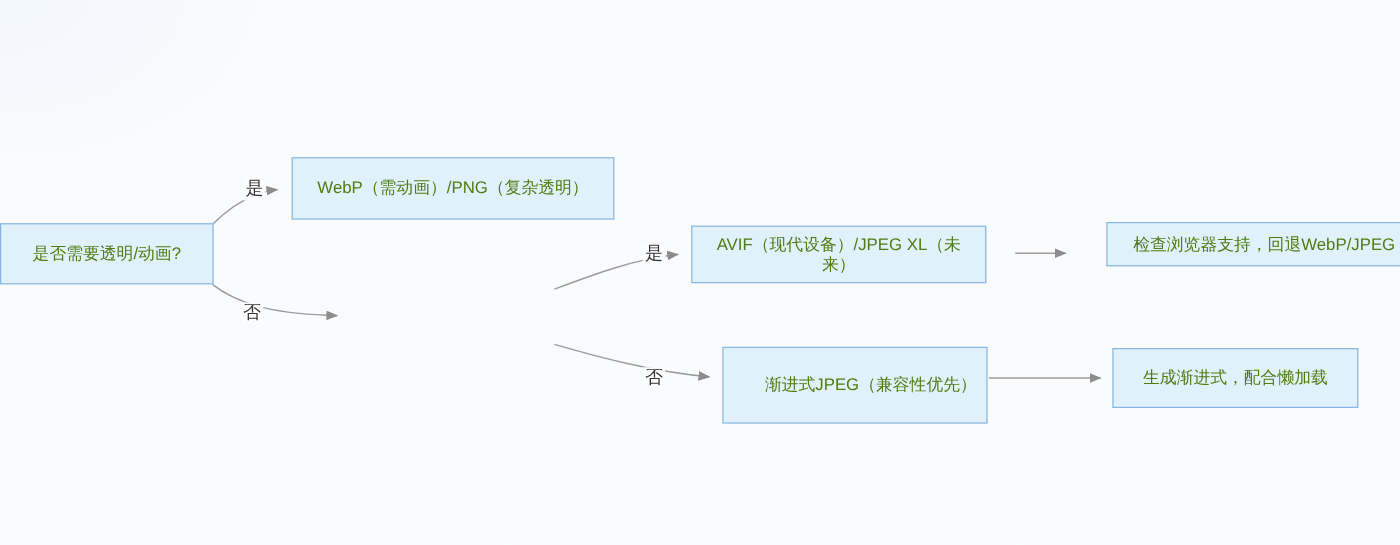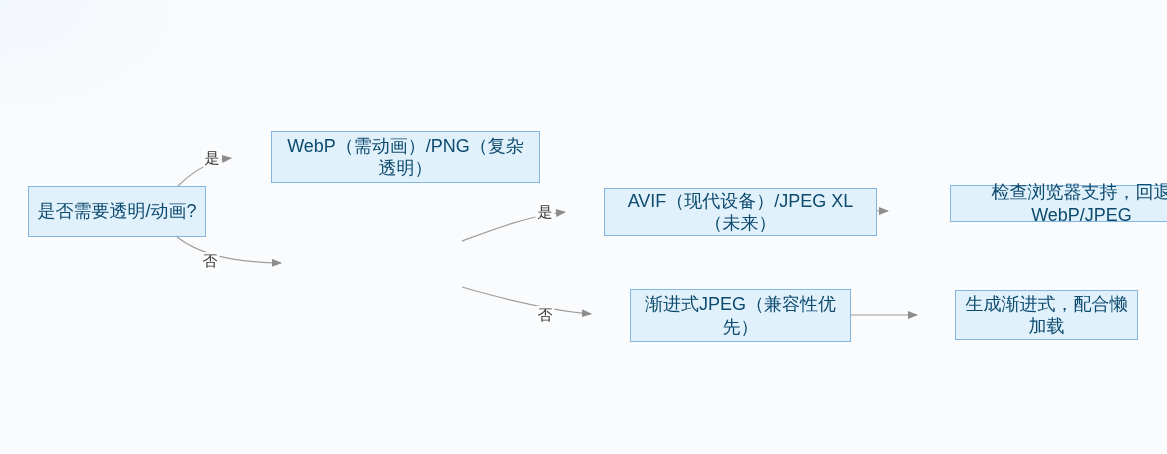--- a/index.html
+++ b/index.html
@@ -24,33 +24,32 @@
   }
   .node {
     position: absolute;
     box-sizing: border-box;
     background: #e1f1fc;
     border: 1px solid #85b6df;
     display: flex;
     align-items: center;
     justify-content: center;
     text-align: center;
-    font-size: 18px;
-    color: #0c4a6e;
+    font-size: 14px;
+    color: #4d7c0f;
     line-height: 1.25;
     padding: 2px 8px;
-    margin-left: 28px;
   }
   .node-q1    { left: 0px;   top: 186px; width: 178px; height: 51px; }
   .node-webp  { left: 243px; top: 131px; width: 269px; height: 52px; }
   .node-q2    { left: 292px; top: 237px; width: 170px; height: 53px; }
-  .node-avif  { left: 576px; top: 188px; width: 273px; height: 48px; }
+  .node-avif  { left: 576px; top: 188px; width: 246px; height: 48px; }
   .node-check { left: 922px; top: 185px; width: 263px; height: 37px; }
-  .node-pjpeg { left: 602px; top: 289px; width: 221px; height: 53px; }
-  .node-lazy  { left: 927px; top: 290px; width: 183px; height: 50px; }
+  .node-pjpeg { left: 602px; top: 289px; width: 221px; height: 64px; justify-content: flex-end; }
+  .node-lazy  { left: 927px; top: 290px; width: 205px; height: 50px; }
   .edge-label {
     position: absolute;
     transform: translate(-50%, -50%);
     font-size: 15px;
     color: #333333;
     background: rgba(252, 253, 254, 0.92);
     padding: 0 2px;
     line-height: 1.2;
   }
   .edge-label-yes1 { left: 212px; top: 158px; }

